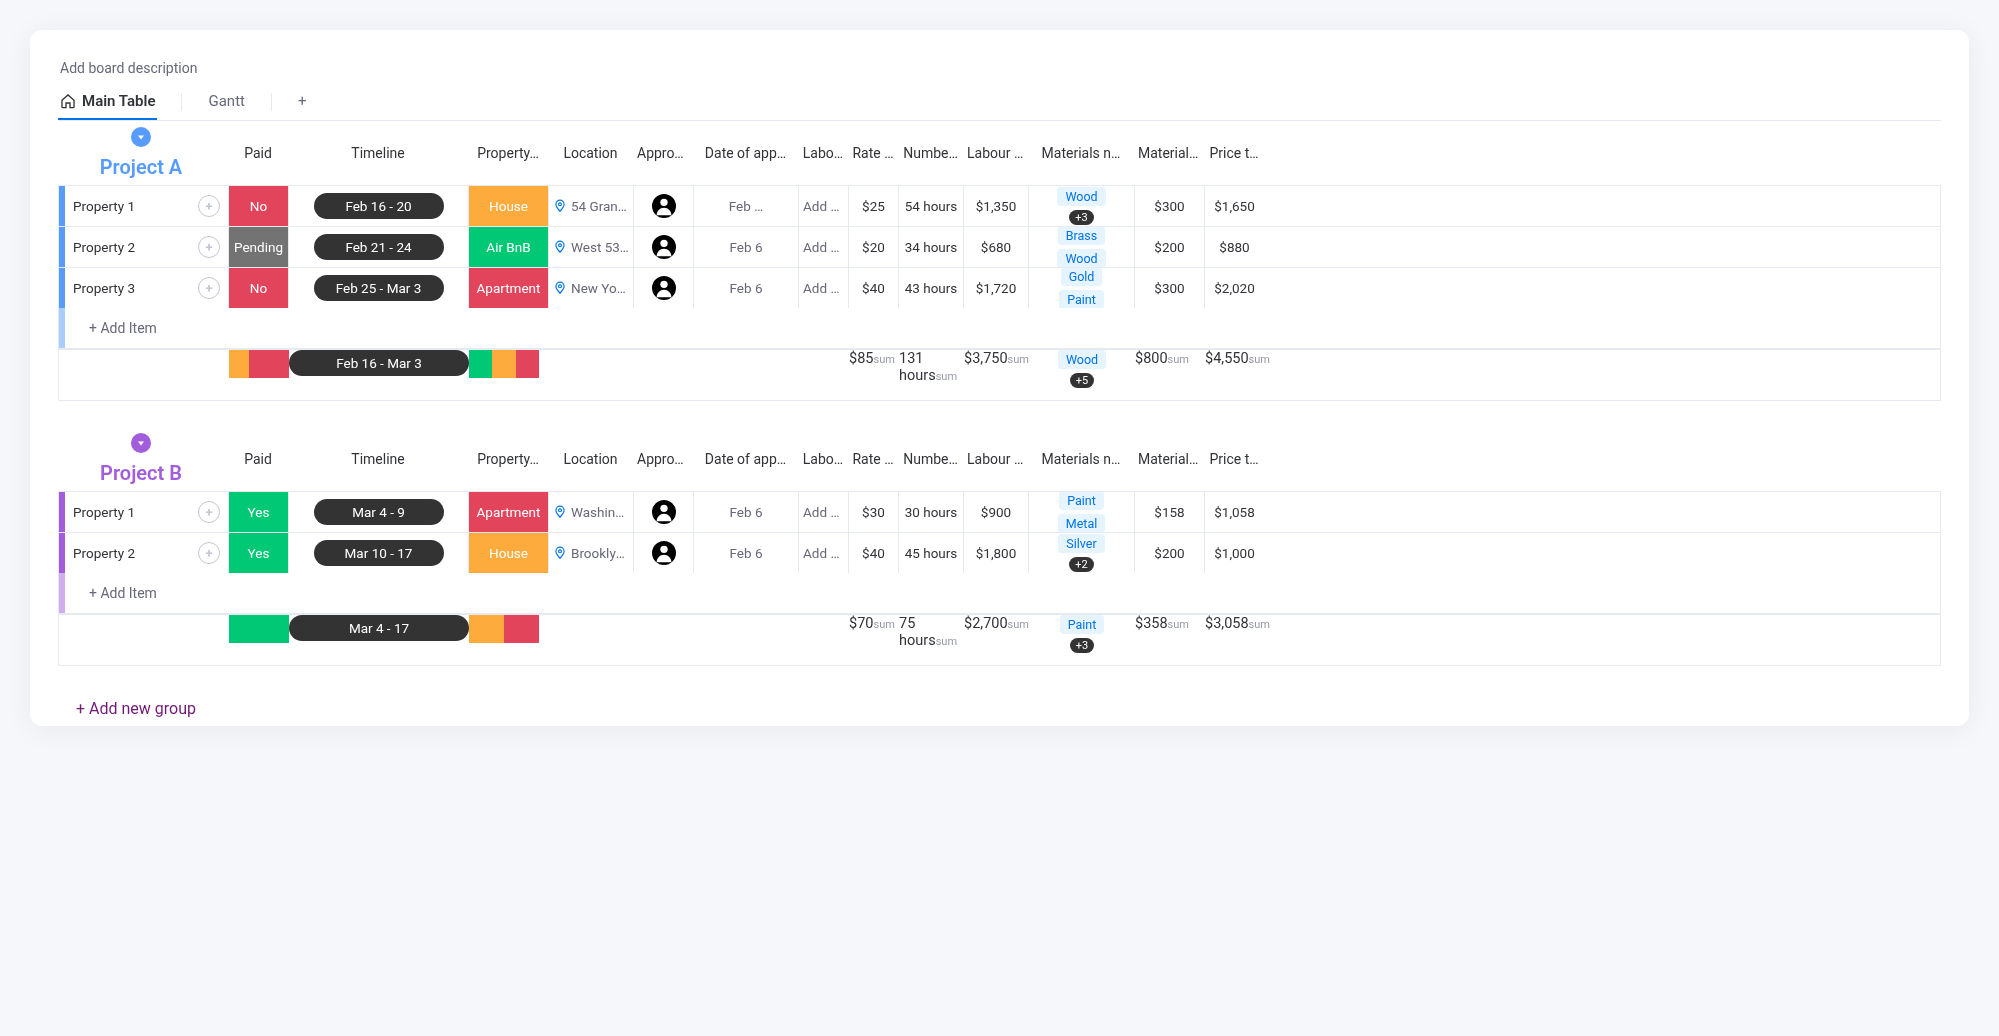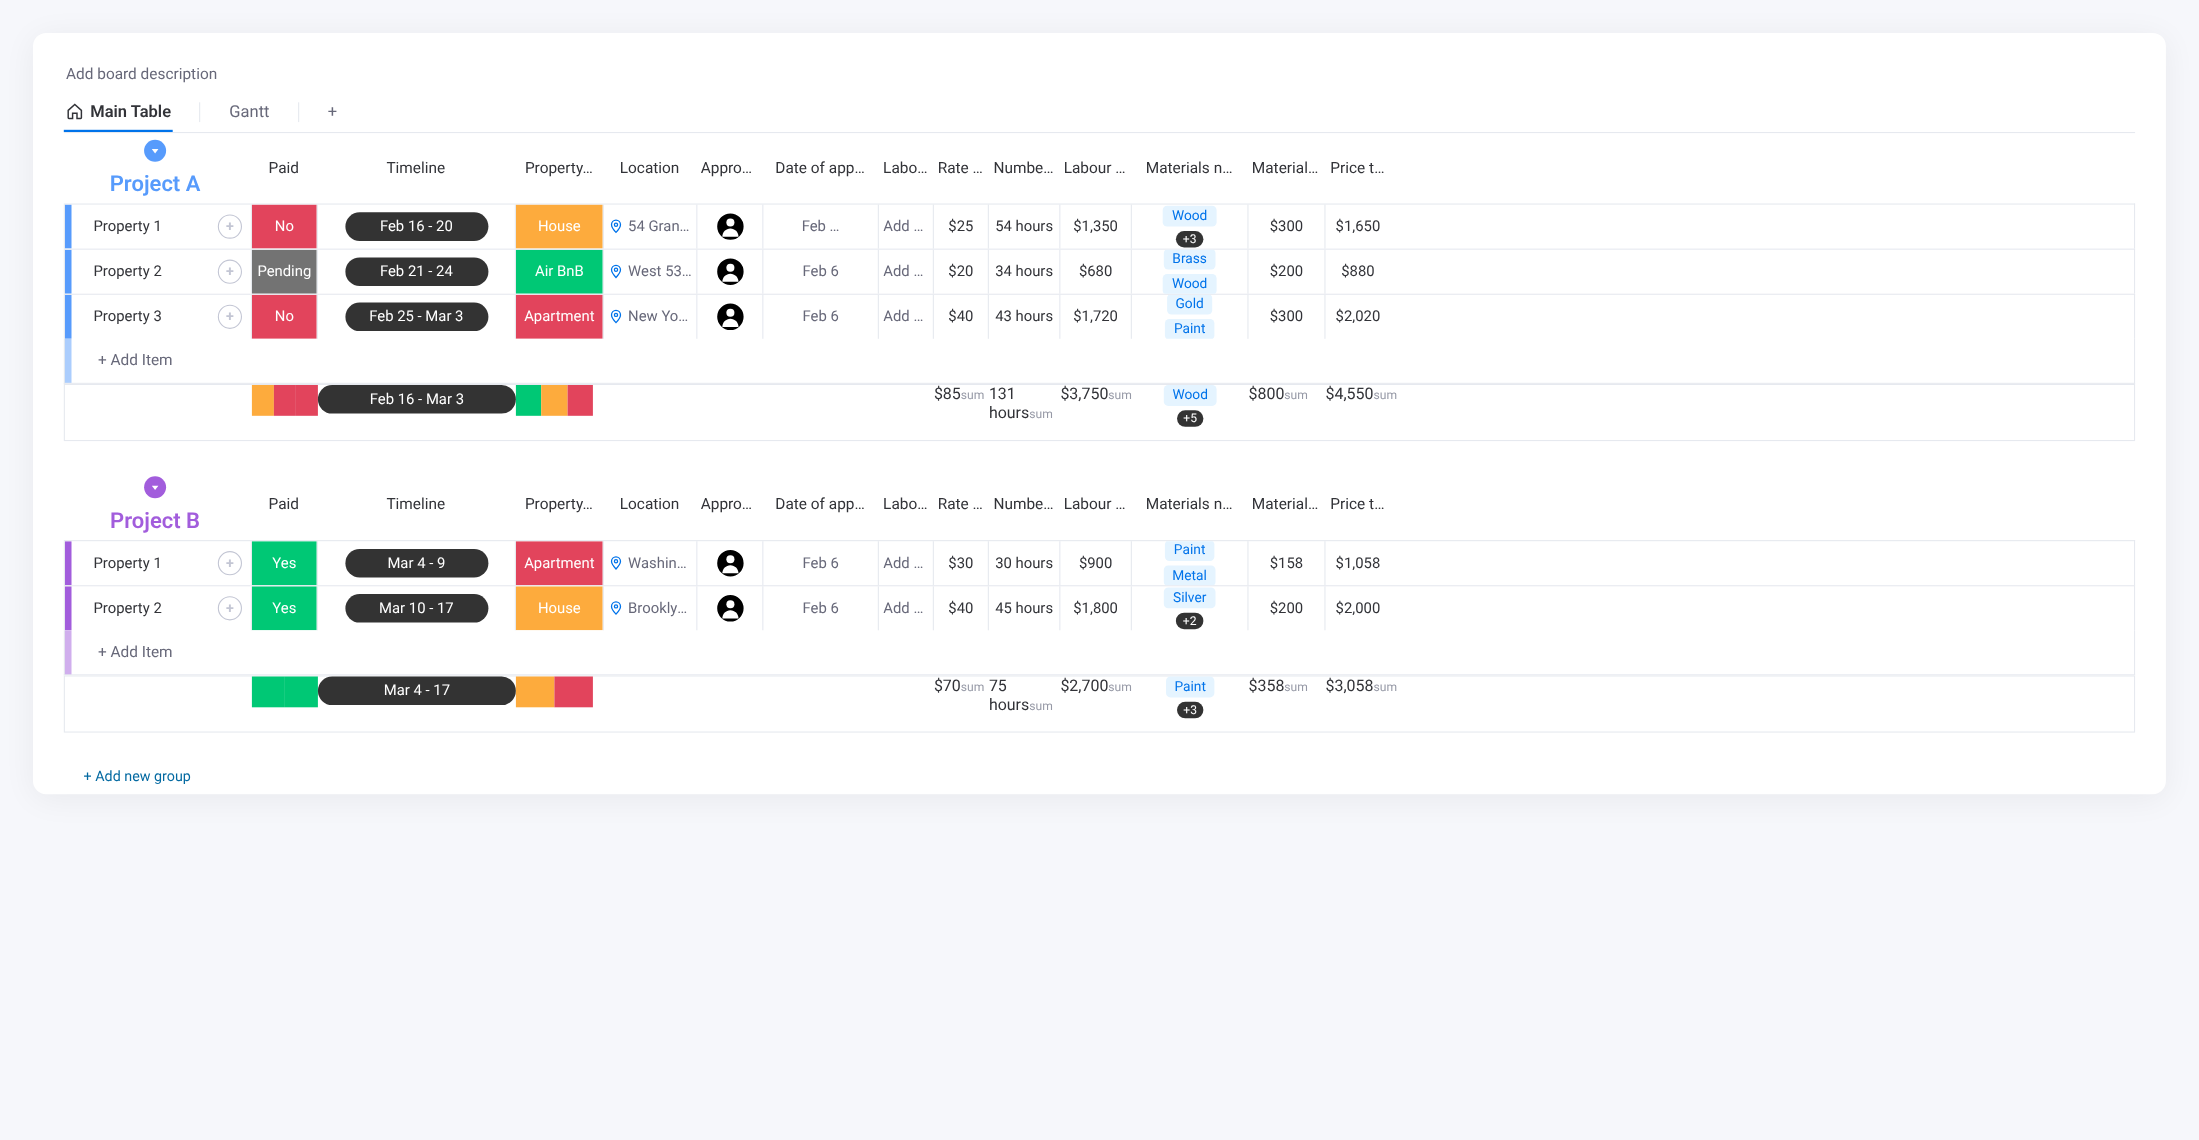--- a/index.html
+++ b/index.html
@@ -36,21 +36,21 @@
 .grid { display:grid; grid-template-columns: 170px 60px 180px 80px 85px 60px 105px 50px 50px 65px 65px 106px 70px 60px; align-items:center; }
 .ghead { font-size:14px; color:#323338; }
 .ghead .hcell { padding:6px 4px; white-space:nowrap; overflow:hidden; text-overflow:ellipsis; text-align:center;flex-direction:column; }
 .ghead .hcell.first { display:flex; align-items:center; gap:8px; text-align:left; padding-left:0;}
 .gtitle { font-size:20px; font-weight:600; }
 .toggle { width:20px; height:20px; border-radius:50%; display:inline-flex; align-items:center; justify-content:center; color:#fff;}
 .row { border:1px solid #e6e9ef; border-left:none; border-bottom:none; background:#fff;}
 .row .cell { border-left:1px solid #e6e9ef; padding:6px 4px; display:flex; align-items:center; justify-content:center; height:40px; overflow:hidden; white-space:nowrap; font-size:13.5px;}
 .row .cell.name { justify-content:flex-start; padding:0; }
 .stripe { width:6px; align-self:stretch; }
-.name-inner { display:flex; align-items:center; justify-content:space-between; flex:1; padding:0 8px 0 8px;margin-left:12px;}
+.name-inner { display:flex; align-items:center; justify-content:space-between; flex:1; padding:0 8px 0 8px;}
 .conv { width:22px; height:22px; border-radius:50%; border:1.5px solid #c3c6d4; color:#c3c6d4; display:flex; align-items:center; justify-content:center; font-size:13px; font-weight:bold;}
 .pill { color:#fff; width:100%; height:100%; display:flex; align-items:center; justify-content:center; font-size:13.5px;}
 .pill.red { background:#e2445c;} .pill.orange{background:#737373;} .pill.green{background:#00c875;}
 .tl-pill { background:#333; color:#fff; border-radius:20px; padding:5px 12px; font-size:13.5px; min-width:130px; text-align:center;}
 .prop.orange{background:#fdab3d;}.prop.green{background:#00c875;}.prop.red{background:#e2445c;}
 .prop { color:#fff; width:100%; height:100%; display:flex; align-items:center; justify-content:center; font-size:13.5px;}
 .loc { display:flex; align-items:center; gap:4px; width:100%; overflow:hidden;}
 .loc span { white-space:nowrap; overflow:hidden; text-overflow:ellipsis; color:#676879; font-size:13.5px;}
 .pin { color:#0073ea; flex-shrink:0;}
 .avatar { width:28px; height:28px; border-radius:50%; background:#000; border:2px solid #fff; display:flex; align-items:center; justify-content:center;}
@@ -63,21 +63,21 @@
 .add-row .stripe { opacity:.5;}
 .add-row .txt { padding:10px 24px; color:#676879; font-size:14px;}
 .sum-row { border:1px solid #e6e9ef; border-top:1px solid #e6e9ef; background:#fff;}
 .sum-row .cell { border-left:none; height:50px; flex-direction:column; gap:1px;}
 .sum-row .cell.name { border:none;}
 .sumv { font-size:14.5px;}
 .suml { font-size:11px; color:#9699a6;}
 .bar { display:flex; width:60px; height:28px;}
 .bar > div{ flex:1;}
 .bar .o{background:#fdab3d;}.bar .r{background:#e2445c;}.bar .g{background:#00c875;}
-.add-group { color:#0369a1; font-size:13px; padding:4px 0 0 18px; cursor:pointer;margin-top:29px;}
+.add-group { color:#701a75; font-size:16px; padding:4px 0 0 18px; cursor:pointer;margin-top:29px;}
 </style>
 </head>
 <body>
 
 <div class="board">
 
   <div class="desc">Add board description</div>
 
   <div class="tabs">
     <div class="tab active">
@@ -435,21 +435,21 @@
           <div class="cell">$40</div>
           <div class="cell">45 hours</div>
           <div class="cell">$1,800</div>
           <div class="cell">
             <div class="tags">
               <span class="tag">Silver</span>
               <span class="badge">+2</span>
             </div>
           </div>
           <div class="cell">$200</div>
-          <div class="cell">$2,000</div>
+          <div class="cell">$1,000</div>
         </div>
         <div class="add-row">
           <div class="stripe" style="background:#a25ddc;width:6px;height:40px"></div>
           <div class="txt">+ Add Item</div>
         </div>
         <div class="grid sum-row">
           <div class="cell name"></div>
           <div class="cell">
             <div class="bar">
               <div class="g"></div>

